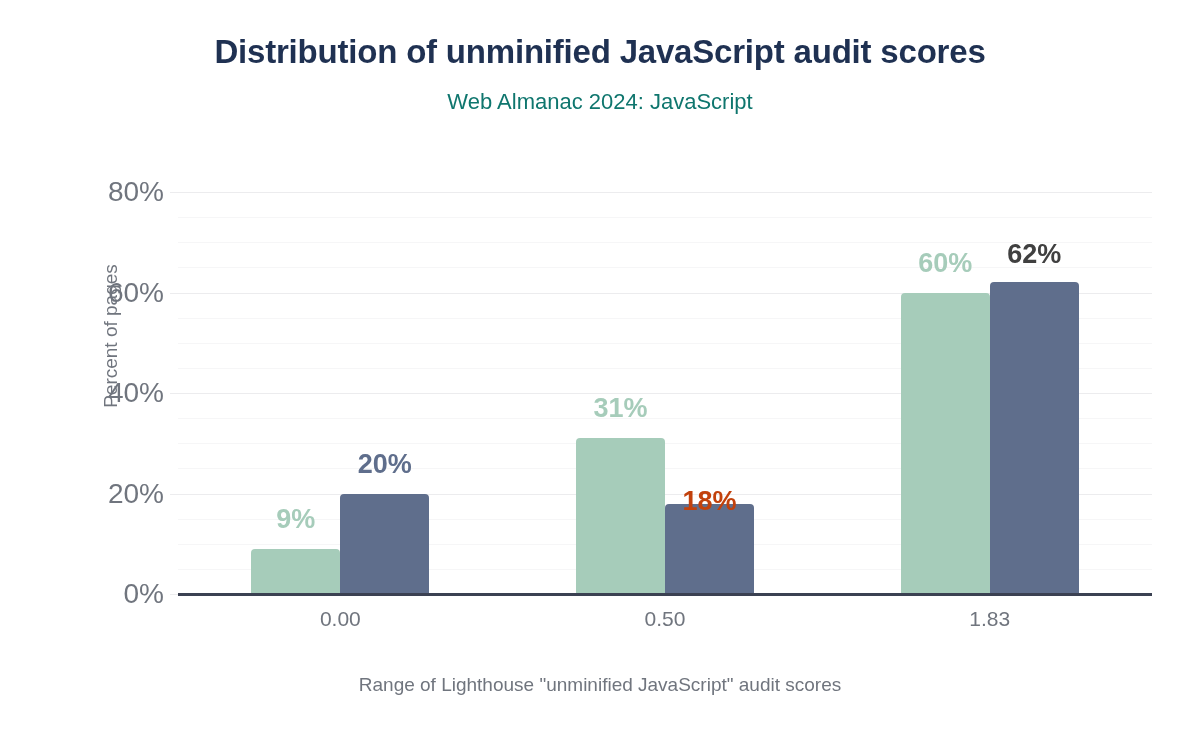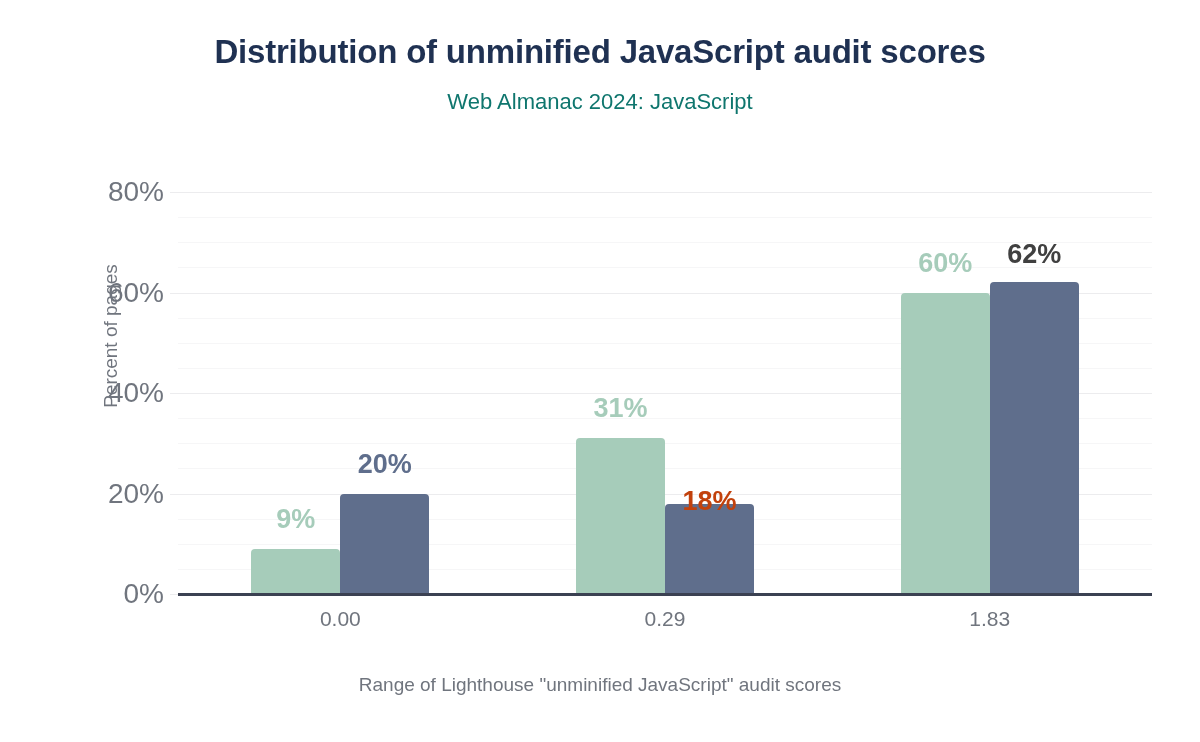--- a/index.html
+++ b/index.html
@@ -229,19 +229,19 @@
         <div class="bar-label" style="left: 697.167px; top: 54.5px; color: rgb(166, 204, 186);">60%</div>
         <div class="bar" style="left: 811.667px; width: 89px; height: 311.55px; background: rgb(95, 110, 140);"></div>
         <div class="bar-label" style="left: 786.167px; top: 46px; color: #404040;">62%</div>
       </div>
   </div>
 
   <div class="axis-line-x"></div>
 
   <div id="xticks">
       <div class="xtick" style="left: 260.333px;">0.00</div>
-      <div class="xtick" style="left: 585px;">0.29</div>
+      <div class="xtick" style="left: 585px;">0.50</div>
       <div class="xtick" style="left: 909.667px;">1.83</div>
     </div>
 
   <div class="x-axis-title">Range of Lighthouse "unminified JavaScript" audit scores</div>
 
 </div>
 
 </body></html>

